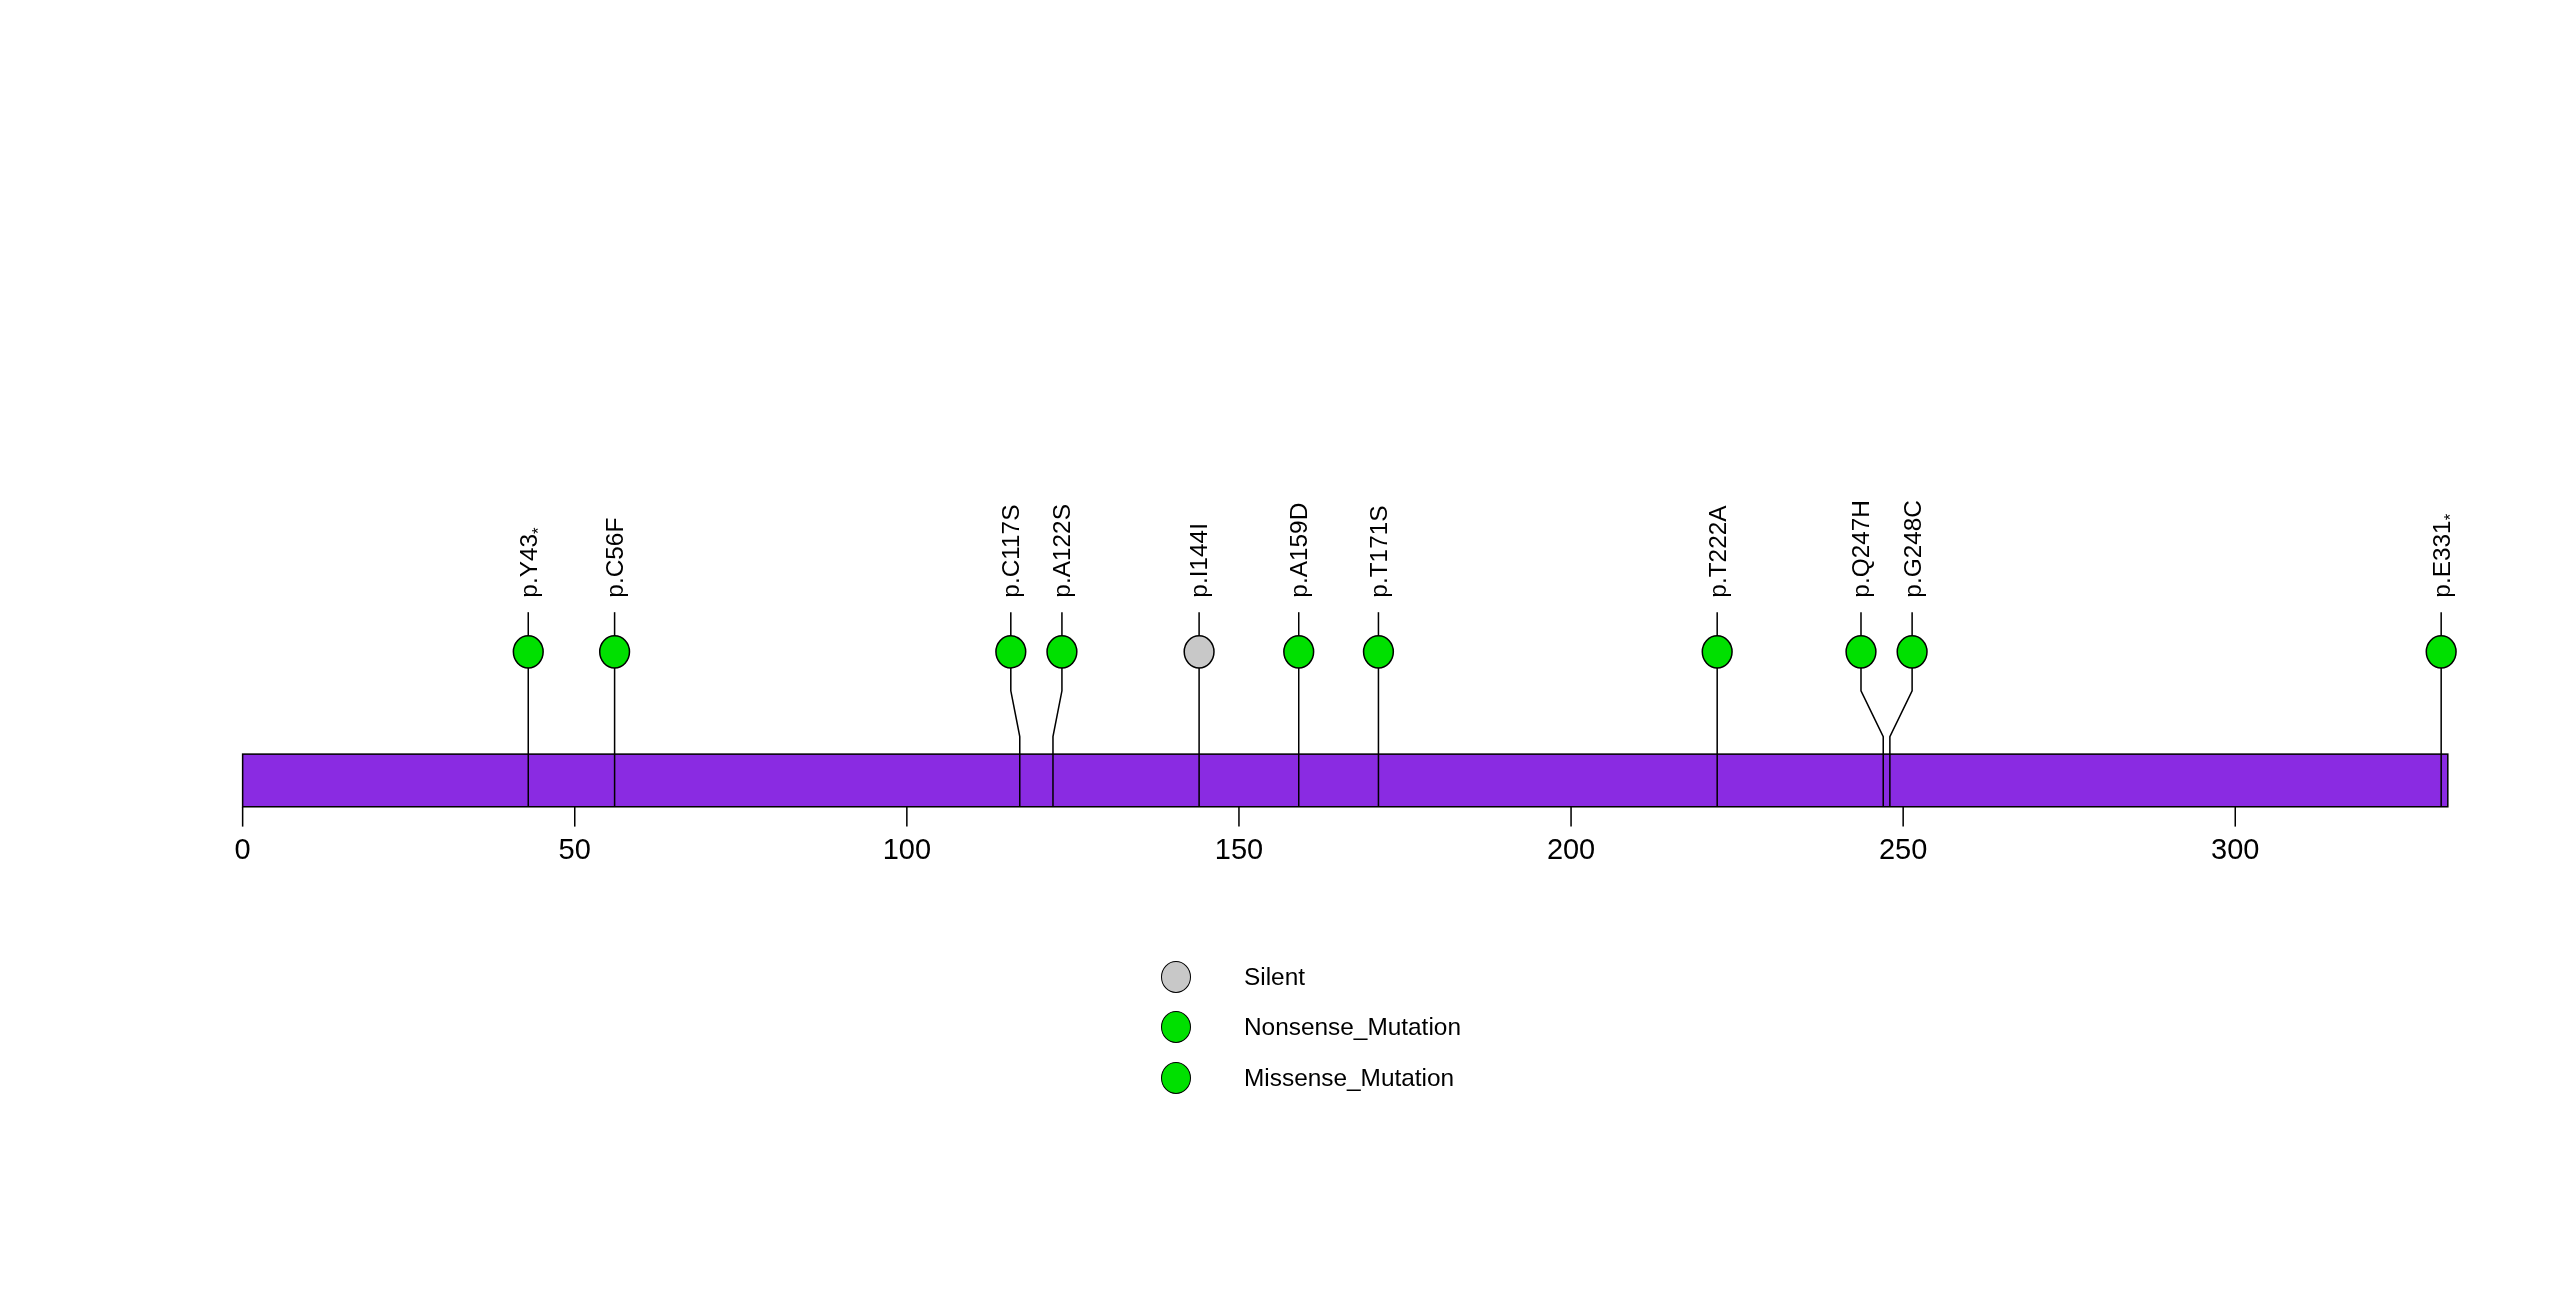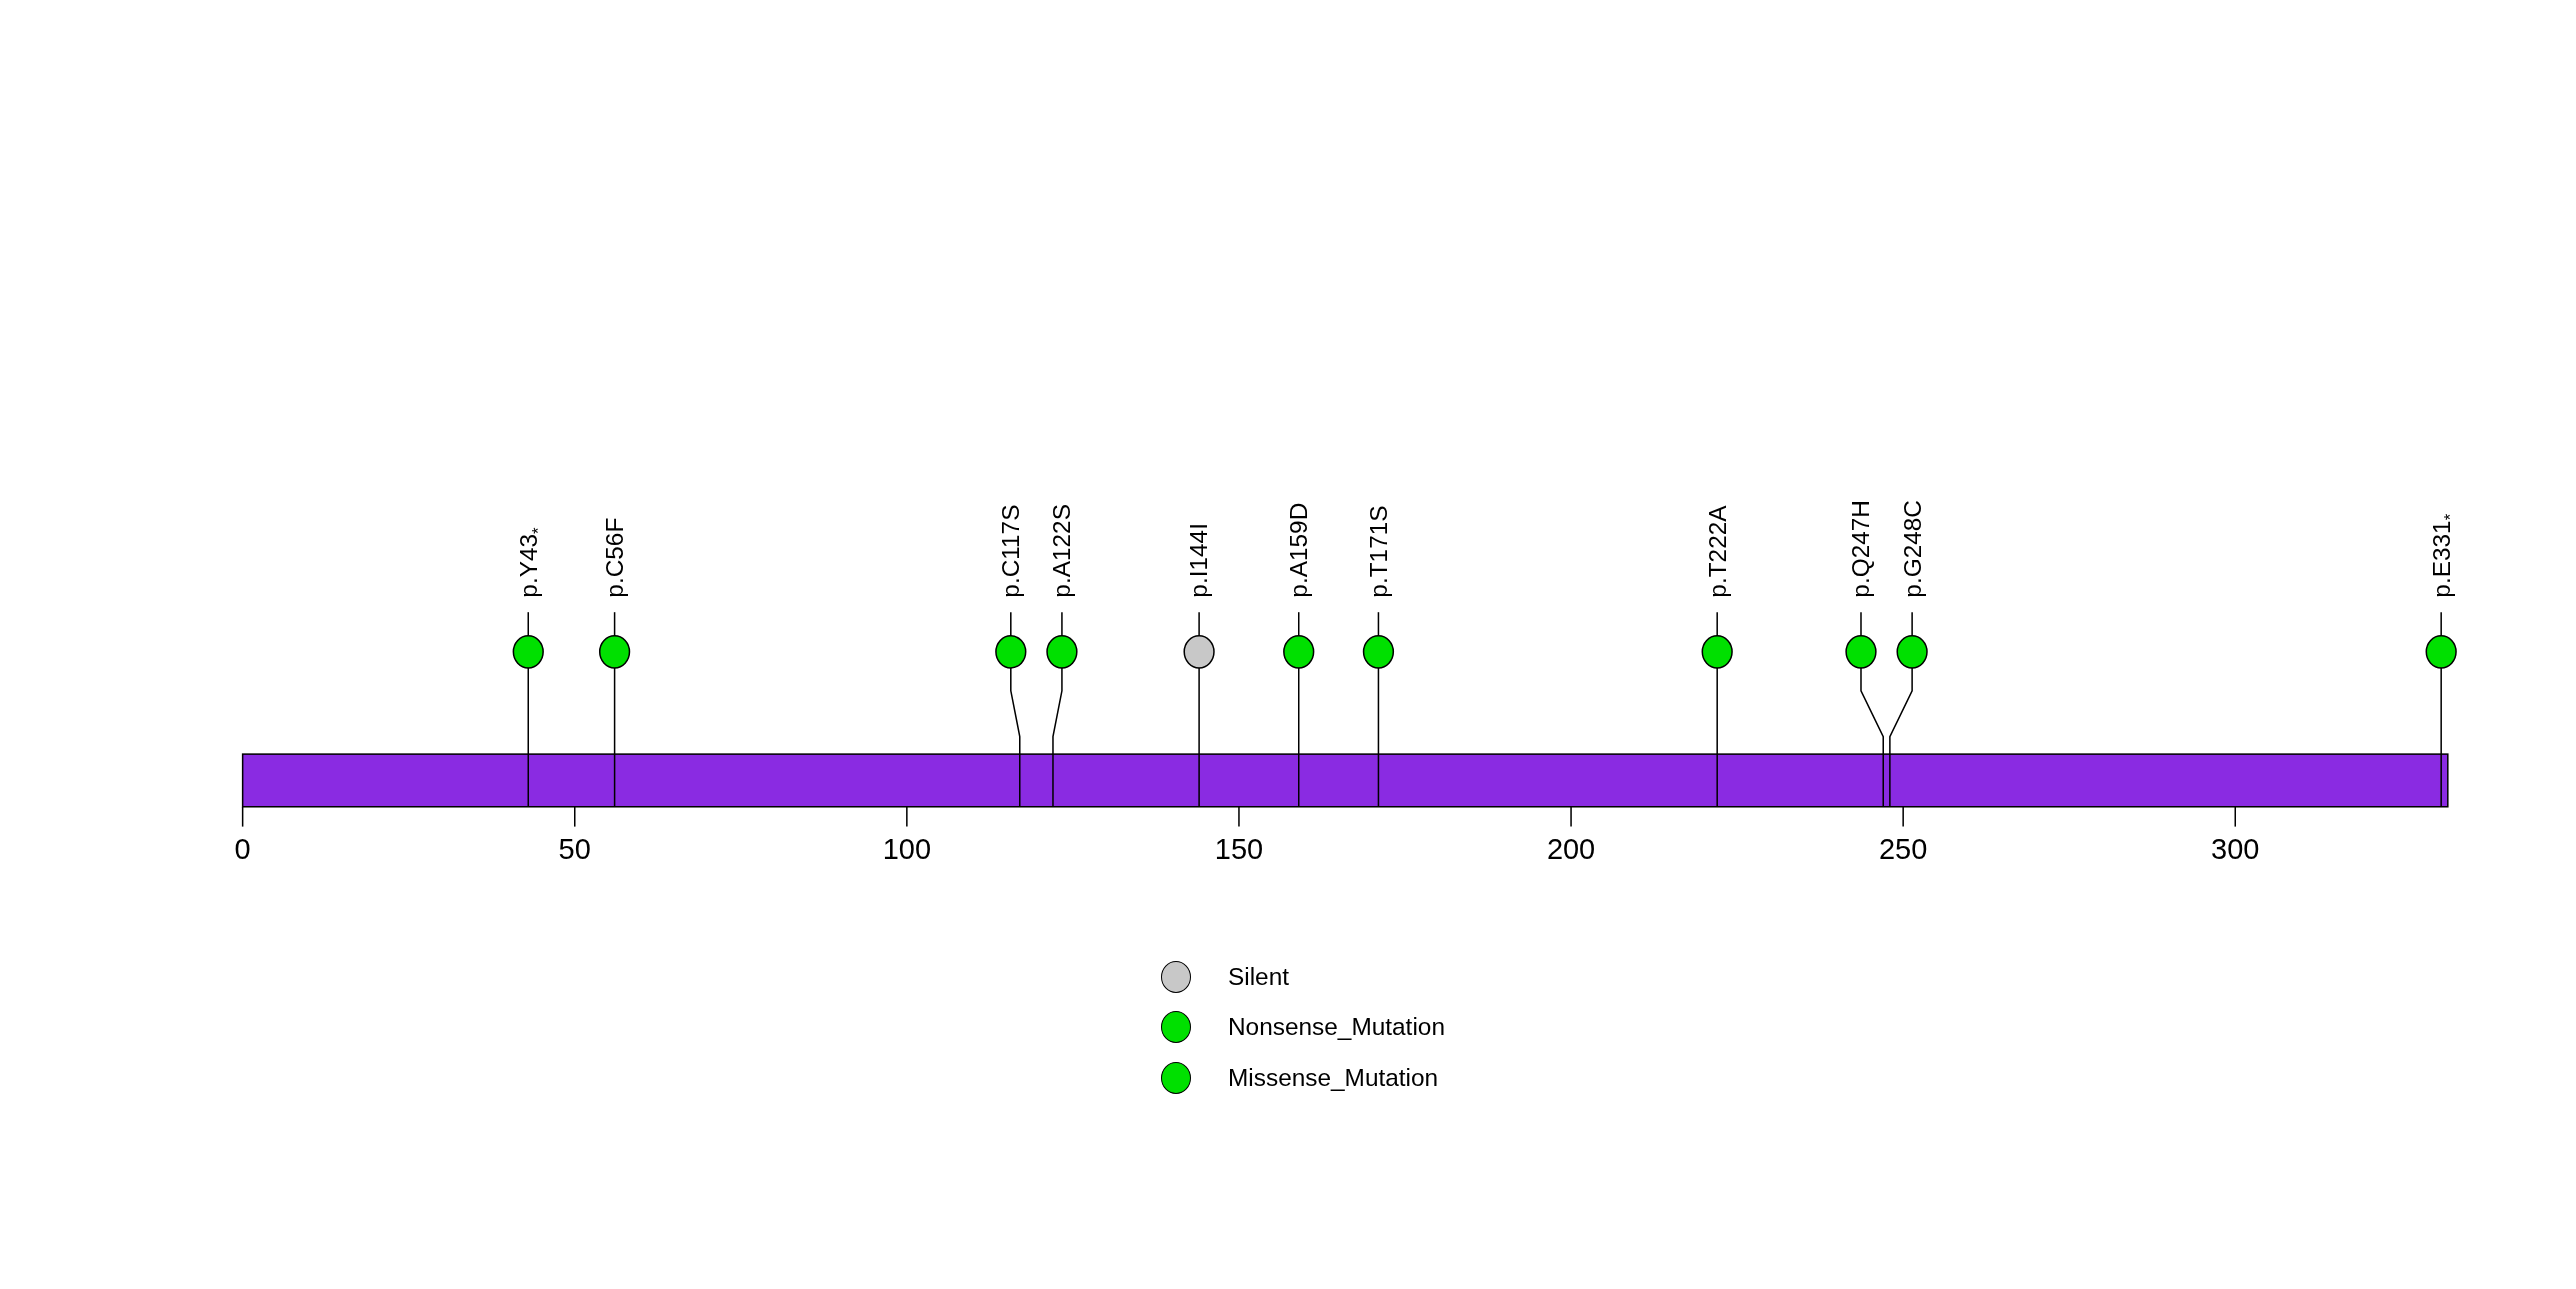--- a/index.html
+++ b/index.html
@@ -33,21 +33,21 @@
   }
   .legend-swatch {
     width: 30px;
     height: 32px;
     border: 1.5px solid #000000;
     border-radius: 50%;
     box-sizing: border-box;
     flex: 0 0 auto;
   }
   .legend-label {
-    margin-left: 37px;
+    margin-left: 53px;
     font-size: 24.4px;
     color: #000000;
     white-space: nowrap;
   }
 </style>
 </head>
 <body>
 
 <div class="stage">
 

